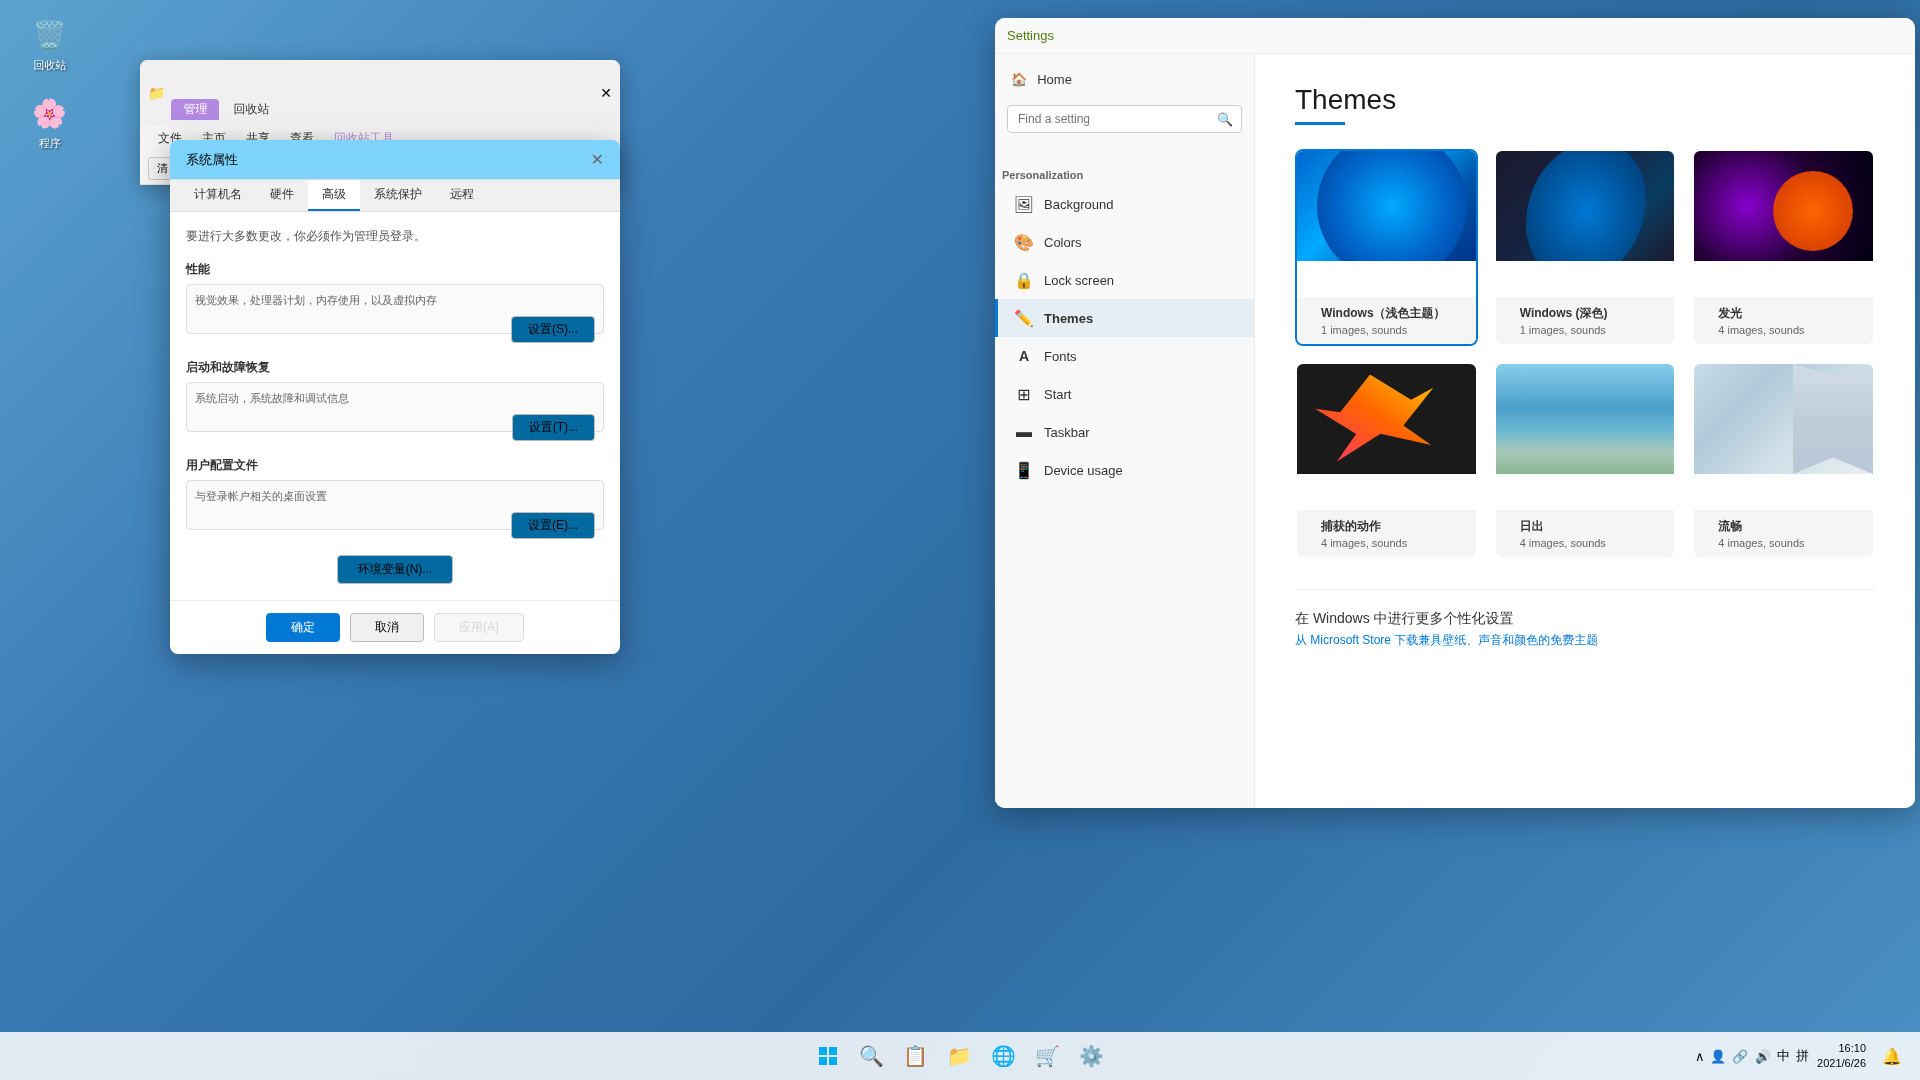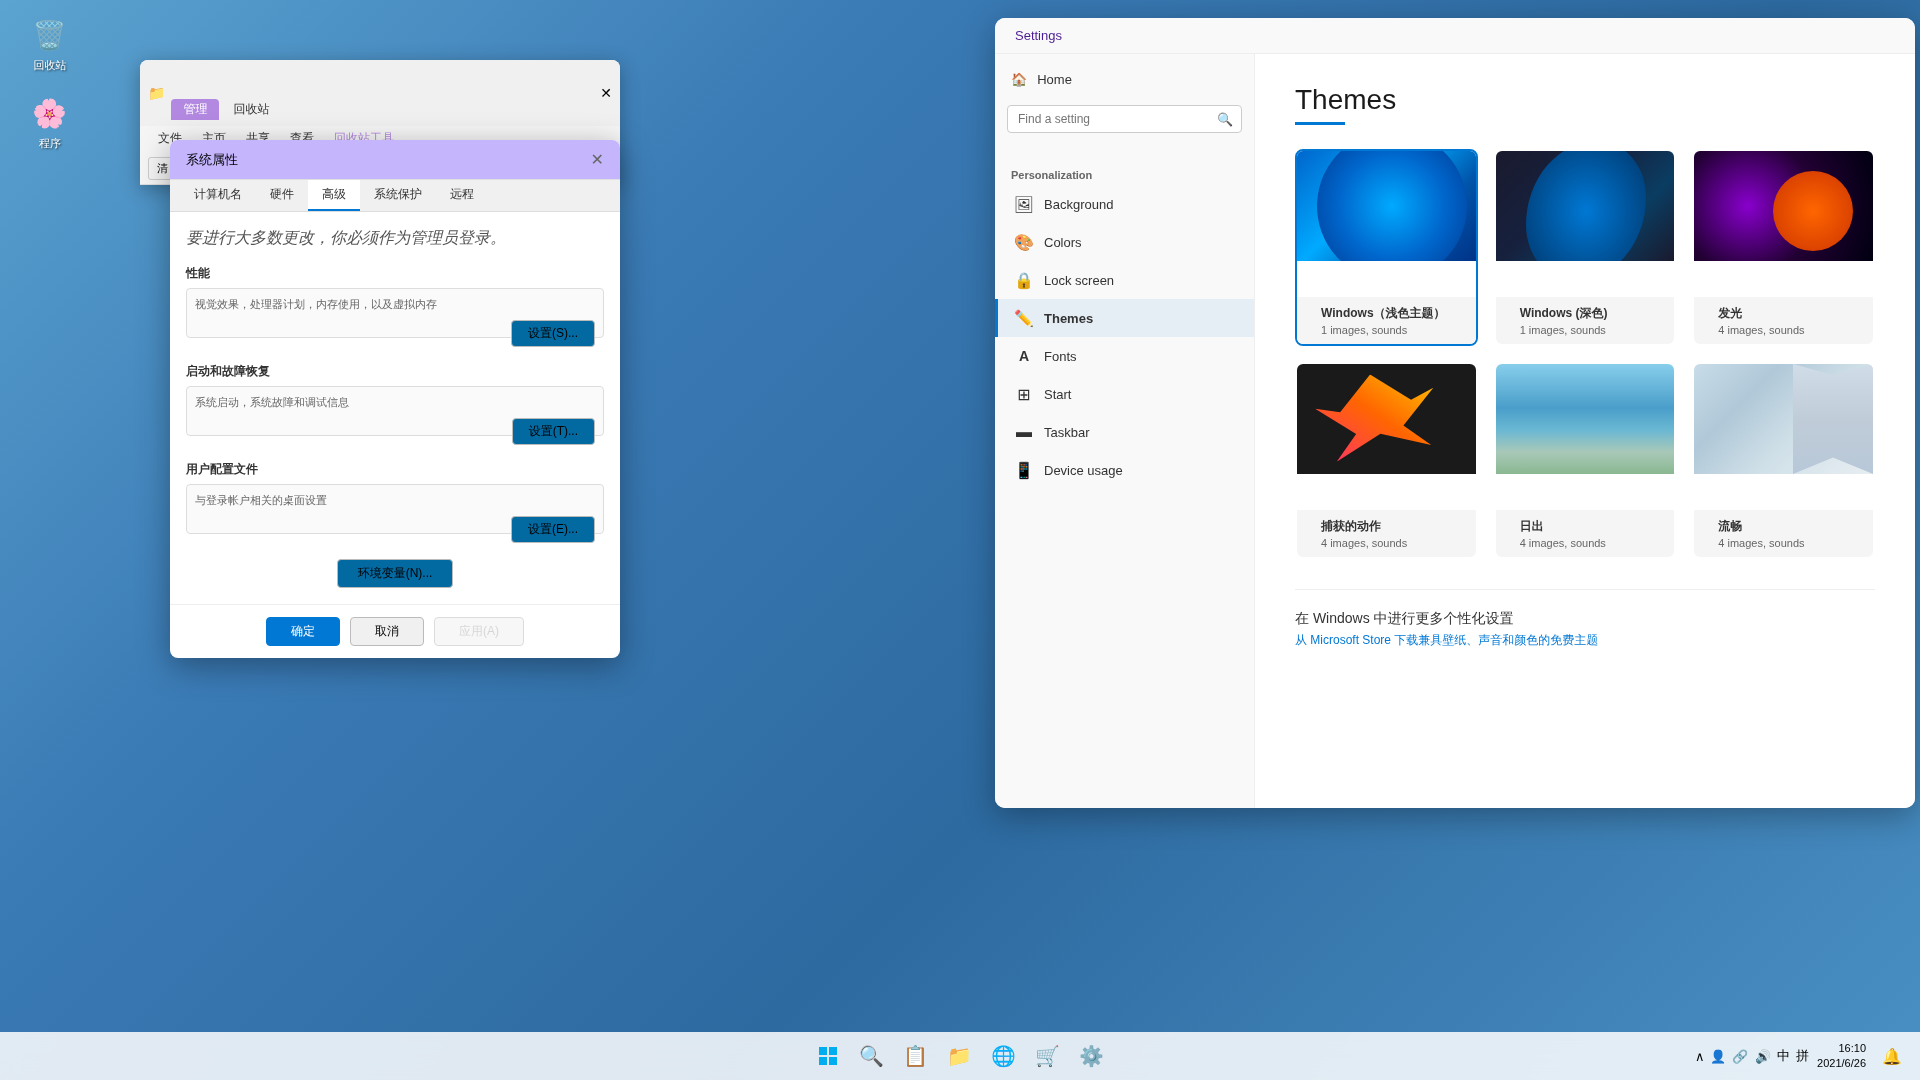--- a/index.html
+++ b/index.html
@@ -199,21 +199,21 @@
       top: 140px;
       left: 170px;
       width: 450px;
       background: white;
       border-radius: 8px;
       box-shadow: 0 8px 32px rgba(0,0,0,0.35);
       z-index: 60;
       overflow: hidden;
     }
     .sys-props-title {
-      background: #c4b5fd;
+      background: #7dd3fc;
       padding: 10px 16px;
       display: flex;
       justify-content: space-between;
       align-items: center;
       font-size: 13px;
       border-bottom: 1px solid #e0e0e0;
     }
     .sys-props-close {
       cursor: pointer;
       font-size: 16px;
@@ -235,24 +235,23 @@
       color: #333;
     }
     .sys-props-tab.active {
       background: white;
       border-bottom: 2px solid #0078d4;
     }
     .sys-props-body {
       padding: 16px;
     }
     .sys-warning {
-      font-size: 16px;
+      font-size: 12px;
       color: #555;
       margin-bottom: 16px;
-      font-style: italic;
     }
     .sys-section {
       margin-bottom: 16px;
     }
     .sys-section-title {
       font-size: 12px;
       font-weight: 600;
       color: #333;
       margin-bottom: 6px;
     }
@@ -313,27 +312,27 @@
       background: white;
       border-radius: 10px;
       box-shadow: 0 8px 32px rgba(0,0,0,0.3);
       z-index: 40;
       display: flex;
       flex-direction: column;
       overflow: hidden;
     }
     .settings-titlebar {
       background: #f9f9f9;
-      padding: 10px 20px;
+      padding: 10px 12px;
       display: flex;
       align-items: center;
       gap: 8px;
       border-bottom: 1px solid #eee;
       font-size: 13px;
-      color: #4c1d95;
+      color: #4d7c0f;
       flex-shrink: 0;
     }
     .settings-body {
       display: flex;
       flex: 1;
       overflow: hidden;
     }
     .settings-sidebar {
       width: 260px;
       background: #f9f9f9;
@@ -365,21 +364,21 @@
     }
     .settings-search .search-icon {
       position: absolute;
       right: 8px;
       top: 50%;
       transform: translateY(-50%);
       color: #666;
       font-size: 13px;
     }
     .settings-section-title {
-      padding: 8px 16px 4px;
+      padding: 8px 7px 4px;
       font-size: 11px;
       font-weight: 600;
       color: #666;
       text-transform: none;
       margin-top: 28px;
     }
     .settings-nav-item {
       padding: 9px 16px;
       display: flex;
       align-items: center;

